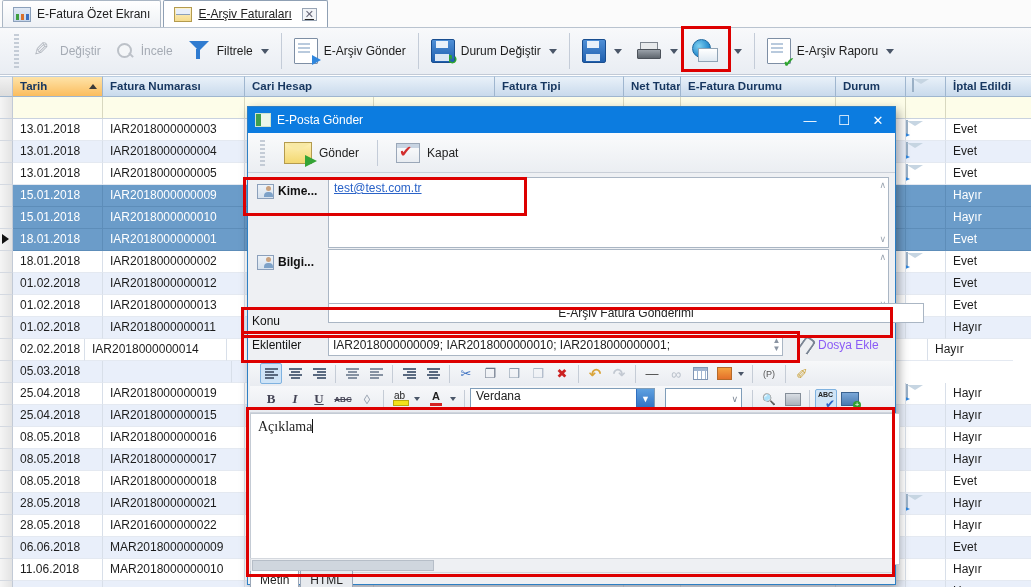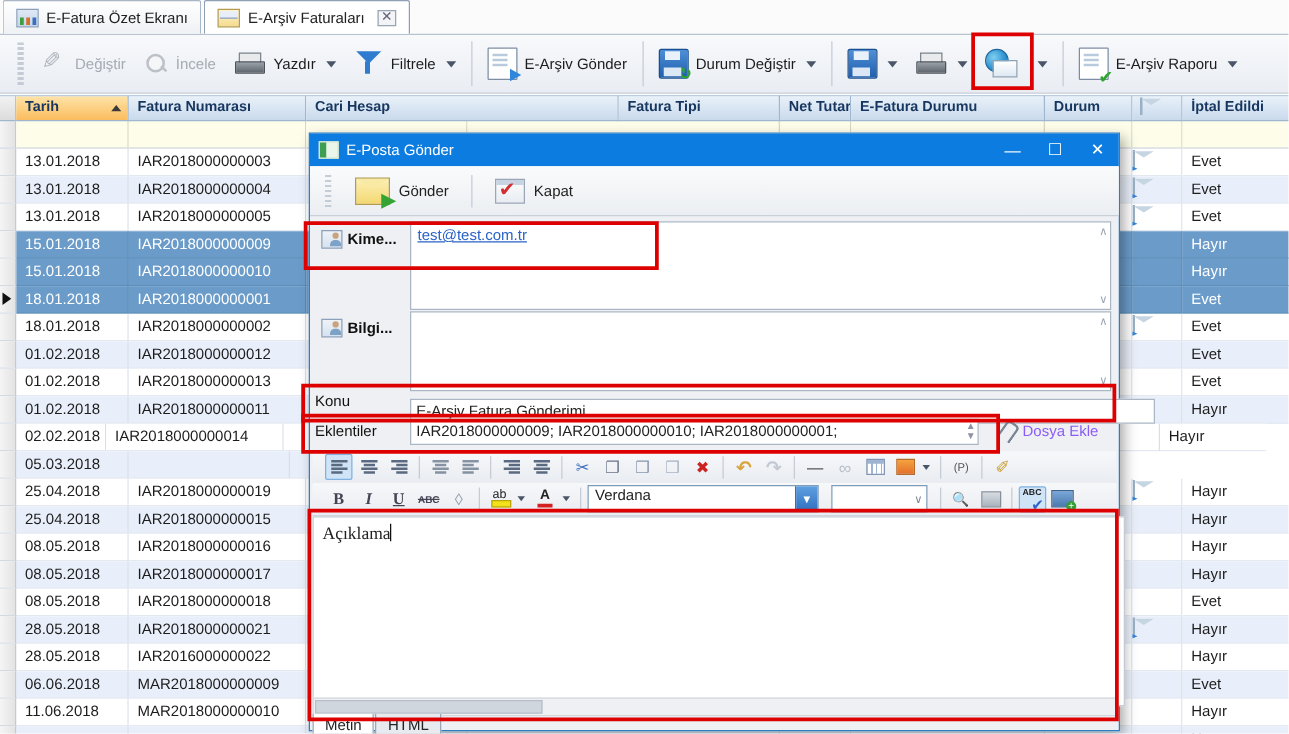--- a/index.html
+++ b/index.html
@@ -1,21 +1,21 @@
 <!DOCTYPE html>
 <html><head>
 <meta charset="utf-8">
 <style>
   html,body{margin:0;padding:0;background:#fff;}
   .screen{position:relative;width:1031px;height:587px;overflow:hidden;
     font-family:"Liberation Sans","DejaVu Sans",sans-serif;font-size:12px;color:#222;background:#fff;}
   
   .tabstrip{position:absolute;left:0;top:0;right:0;height:27px;background:#fbfbfb;border-bottom:1px solid #b9c3cf;display:flex;align-items:flex-end;}
   .doc-tab{height:26px;display:flex;align-items:center;gap:6px;padding:0 10px;border:1px solid #aab6c4;border-bottom:none;background:linear-gradient(#ffffff,#eef1f5);font-size:12px;color:#222;margin-left:2px;border-radius:2px 2px 0 0;}
-  .doc-tab.active{background:#fff;border-color:#8fa0b4;}
+  .doc-tab.active{background:#fff;border-color:#8fa0b4;text-decoration:underline;}
   .tab-close{color:#667;font-size:11px;margin-left:4px;border:1px solid #99a5b5;padding:0 2px;line-height:11px;background:#f2f4f7;}
   .ticon{width:16px;height:13px;position:relative;display:inline-block;}
   .ticon.chart{background:linear-gradient(#dfe8f4,#c6d6ea);border:1px solid #8ba0bb;}
   .ticon.chart::before{content:"";position:absolute;left:2px;bottom:1px;width:3px;height:6px;background:#3f9e3f;box-shadow:5px 0 0 #d86f2a, 10px 0 0 #3a6fc0;}
   .ticon.mailtab{background:linear-gradient(#fdf3cf,#f5dc8e);border:1px solid #b49b4e;}
   .ticon.mailtab::before{content:"";position:absolute;left:1px;top:1px;right:1px;height:5px;background:#e8effa;border-bottom:1px solid #8ba0bb;}
   
   .toolbar{position:absolute;left:0;top:28px;right:0;height:46px;background:linear-gradient(#f8f9fb,#e9edf3);border-bottom:1px solid #c2cad6;display:flex;align-items:center;padding-left:14px;}
   .grip{width:5px;height:34px;margin-right:6px;background:repeating-linear-gradient(#b9c2ce 0 2px,transparent 2px 4px);opacity:.8;}
   .tbtn{display:flex;align-items:center;gap:6px;padding:4px 7px;border-radius:3px;white-space:nowrap;}
@@ -171,25 +171,20 @@
     <div class="grip"></div>
     <div class="tbtn disabled">
       <span class="ic ic-edit"></span>
       <span class="lbl">Değiştir</span>
     </div>
     <div class="tbtn disabled">
       <span class="ic ic-mag"></span>
       <span class="lbl">İncele</span>
     </div>
     <div class="tbtn">
-      <span class="ic ic-print"></span>
-      <span class="lbl">Yazdır</span>
-      <span class="caret"></span>
-    </div>
-    <div class="tbtn">
       <span class="ic ic-funnel"></span>
       <span class="lbl">Filtrele</span>
       <span class="caret"></span>
     </div>
     <div class="vsep"></div>
     <div class="tbtn">
       <span class="ic ic-doc send"></span>
       <span class="lbl">E-Arşiv Gönder</span>
     </div>
     <div class="vsep"></div>
@@ -548,21 +543,21 @@
     </div>
 
     <span class="person-ic" style="left:9px;top:148px;"></span>
     <span class="fld-label" style="left:30px;top:148px;">Bilgi...</span>
     <div class="addr-area" style="left:80px;top:142px;width:559px;height:62px;">
       <span class="scrollhint" style="top:3px;">∧</span>
       <span class="scrollhint" style="bottom:3px;">∨</span>
     </div>
 
     <span class="fld-label" style="left:4px;top:207px;font-weight:normal;">Konu</span>
-    <div class="inp" style="left:80px;top:212px;width:596px;height:20px;"><span>E-Arşiv Fatura Gönderimi</span></div>
+    <div class="inp" style="left:80px;top:196px;width:596px;height:20px;text-align:center;"><span>E-Arşiv Fatura Gönderimi</span></div>
 
     <span class="fld-label" style="left:4px;top:231px;font-weight:normal;">Eklentiler</span>
     <div class="inp" style="left:80px;top:228px;width:455px;height:21px;"><span>IAR2018000000009;  IAR2018000000010;  IAR2018000000001;</span></div>
     <span class="spin" style="left:522px;top:230px;">▲<br>▼</span>
     <div class="attachbtn" style="left:553px;top:230px;">
       <span class="clip"></span>
       <span>Dosya Ekle</span>
     </div>
 
     <div class="rt" style="top:254px;height:25px;">

